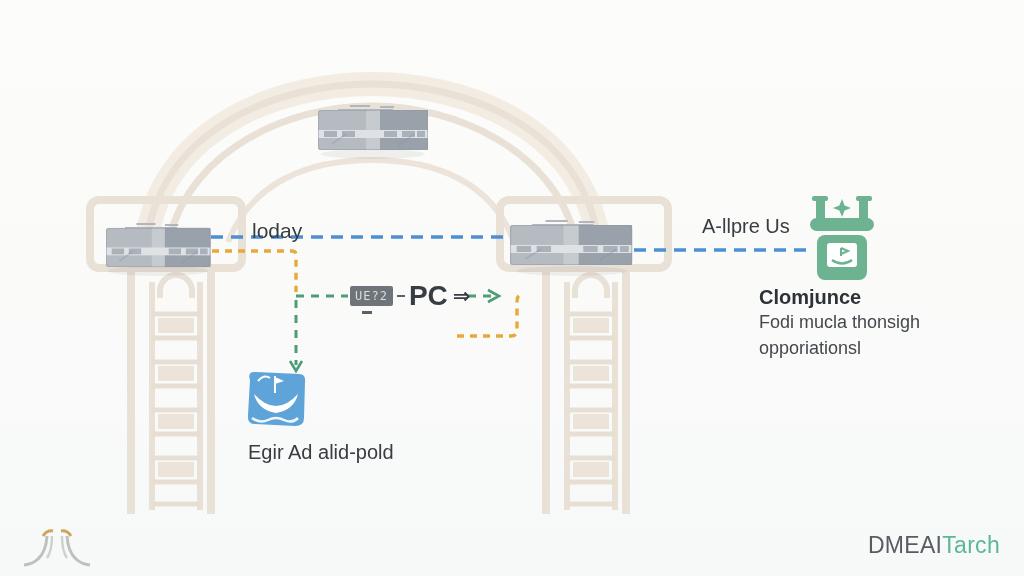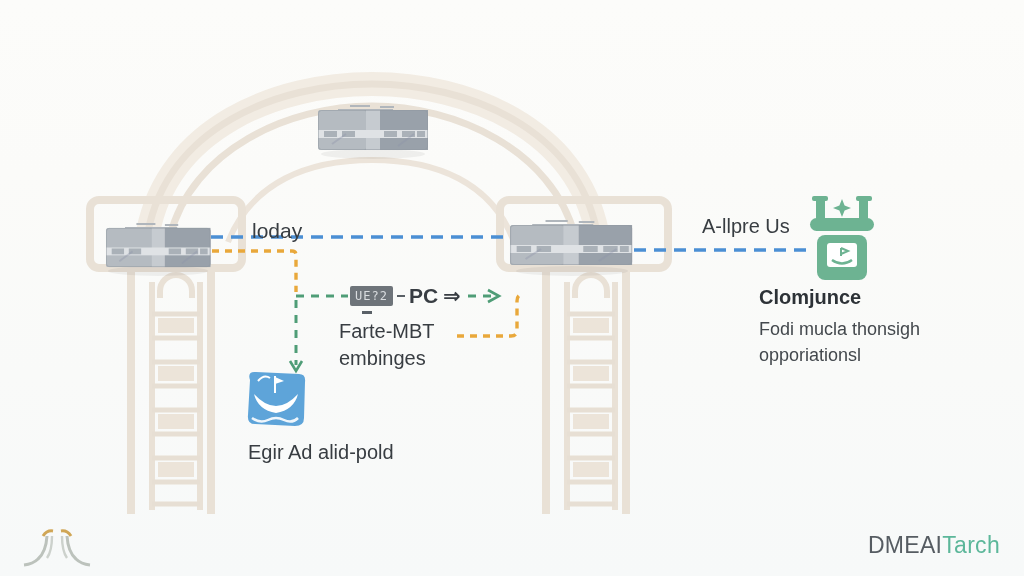--- a/index.html
+++ b/index.html
@@ -8,26 +8,26 @@
          background:linear-gradient(180deg,#fcfcfa 0%,#fbfbf9 30%,#f7f9f9 100%);}
   .layer{position:absolute;left:0;top:0;}
   .lbl{position:absolute;color:#383d42;white-space:nowrap;}
   .lbl-top{left:322px;top:153px;font-size:20px;letter-spacing:.4px;}
   .lbl-today{left:252px;top:219px;font-size:21px;}
   .lbl-allpre{left:678px;top:215px;font-size:20px;margin-left:24px;}
   .lbl-mid{left:339px;top:318px;font-size:20px;line-height:27px;}
   .lbl-boat{left:248px;top:441px;font-size:20px;}
   .panel{position:absolute;left:759px;top:286px;width:210px;}
   .panel-title{font-size:20px;font-weight:bold;color:#2d3237;}
-  .panel-body{margin-top:7px;font-size:18px;line-height:26px;color:#43484d;}
+  .panel-body{font-size:18px;line-height:26px;color:#43484d;}
   .chiprow{position:absolute;left:350px;top:283px;height:26px;display:flex;align-items:center;}
   .chip{background:#6e747a;color:#d9dcdf;font-family:"DejaVu Sans Mono",monospace;
         font-size:12px;letter-spacing:1px;padding:3px 5px;border-radius:2px;}
   .chipdash{width:8px;height:2px;background:#5a6066;margin:0 4px;}
-  .pc{font-size:21px;font-weight:bold;color:#383d43;}
+  .pc{font-size:28px;font-weight:bold;color:#383d43;}
   .pcarrow{font-size:21px;font-weight:bold;color:#383d43;margin-left:5px;}
   .chiptick{position:absolute;left:362px;top:311px;width:10px;height:3px;background:#596067;}
   .brand{position:absolute;right:24px;top:532px;font-size:23px;font-weight:normal;letter-spacing:.3px;}
   .brand .dark{color:#565c62;}
   .brand .green{color:#5cb79a;}
   svg{display:block;}
   .dash{fill:none;}
   .dash.blue{stroke:#4b8fd4;stroke-width:3.6;stroke-dasharray:12 8;}
   .dash.orange{stroke:#e9a83b;stroke-width:3.4;stroke-dasharray:7 6;}
   .dash.green{stroke:#4f9d77;stroke-width:3;stroke-dasharray:8 7;}
@@ -182,24 +182,20 @@
   <div class="lbl lbl-allpre">A-llpre Us</div>
 
   <div class="chiprow">
     <span class="chip">UE?2</span>
     <span class="chipdash"></span>
     <span class="pc">PC</span>
     <span class="pcarrow">⇒</span>
   </div>
   <div class="chiptick"></div>
 
-  <div class="lbl lbl-mid">
-    <div>Farte-MBT</div>
-    <div>embinges</div>
-  </div>
 
   <div class="lbl lbl-boat">Egir Ad alid-pold</div>
 
   <div class="panel">
     <div class="panel-title">Clomjunce</div>
     <div class="panel-body">
       <div>Fodi mucla thonsigh</div>
       <div>opporiationsl</div>
     </div>
   </div>

